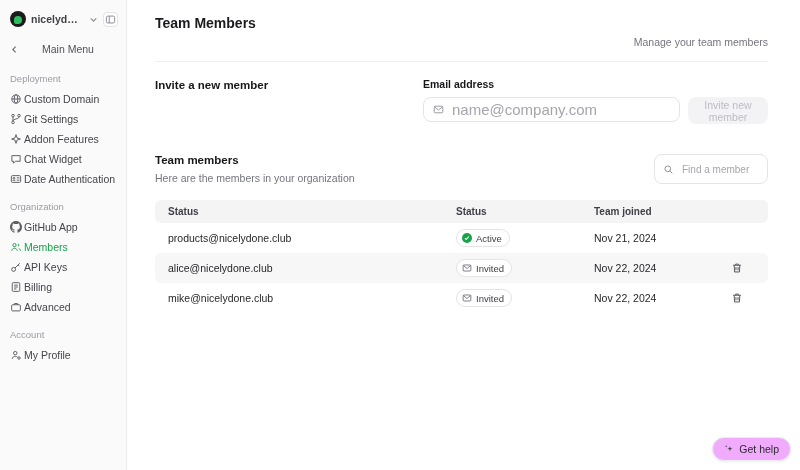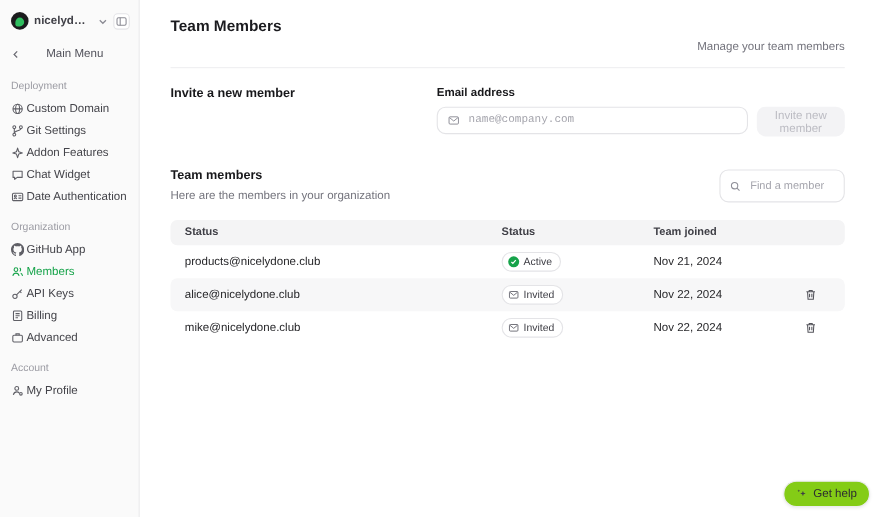--- a/index.html
+++ b/index.html
@@ -33,30 +33,30 @@
   .nav-label { white-space:nowrap; }
 
   
   .main { position:absolute; left:127px; top:0; right:0; bottom:0; padding:15px 32px 0 28px; }
   .page-title { font-size:14px; font-weight:700; color:#1b1b1f; }
   .page-subtitle { font-size:10.5px; color:#74747d; margin-top:5px;text-align:right; }
   .divider { height:1px; background:#efeff1; margin:13px 0 16px; }
 
   .invite-row { display:flex; align-items:flex-start; }
   .invite-heading { font-size:11.5px; font-weight:700; width:242px; flex:0 0 auto; padding-top:1px; }
-  .invite-form { flex:1 1 auto; }
+  .invite-form { flex:1 1 auto;margin-left:26px; }
   .email-label { font-size:10.5px; font-weight:700; margin-bottom:7px; }
   .email-input-row { display:flex; gap:8px; }
   .input-wrap {
     flex:1 1 auto; display:flex; align-items:center; gap:6px;
     border:1px solid #e4e4e7; border-radius:8px; height:25px; padding:0 9px; background:#fff;
   }
   .input-wrap svg { color:#8f8f98; flex:0 0 auto; }
   .input-wrap input {
-    border:none; outline:none; flex:1 1 auto; font-family:Liberation Mono, monospace; font-size:10px; color:#18181b; background:transparent; min-width:0;
+    border:none; outline:none; flex:1 1 auto; font-family:Liberation Sans, sans-serif; font-size:15px; color:#18181b; background:transparent; min-width:0;
   }
   .input-wrap input::placeholder { color:#a5a5ad; }
   .invite-btn {
     flex:0 0 auto; width:80px; height:27px; border:none; border-radius:8px;
     background:#f3f3f5; color:#bcbcc3; font-family:inherit; font-size:10.5px; cursor:not-allowed;
   }
 
   .members-header { display:flex; align-items:flex-start; justify-content:space-between; margin-top:30px; }
   .members-heading { font-size:11.5px; font-weight:700; }
   .members-subtitle { font-size:10.5px; color:#74747d; margin-top:6px; }
@@ -77,21 +77,21 @@
   .badge {
     display:inline-flex; align-items:center; gap:4px; border:1px solid #e4e4e7; background:#fff;
     border-radius:999px; padding:2.5px 7px 2.5px 5px; font-size:9.5px; color:#3f3f46; width:fit-content;
   }
   .dot-check { width:10px; height:10px; border-radius:50%; background:#16a34a; color:#fff; display:flex; align-items:center; justify-content:center; }
   .badge .mail-ico { color:#6f6f78; }
   .trash-btn { background:none; border:none; padding:0; color:#55555c; cursor:pointer; }
 
   .get-help {
     position:absolute; right:9px; bottom:9px; display:flex; align-items:center; gap:5px;
-    background:#84cc16; border:1px solid #ececef; border-radius:999px; padding:5px 11px;
+    background:#f0abfc; border:1px solid #ececef; border-radius:999px; padding:5px 11px;
     font-family:inherit; font-size:10.5px; color:#2c2c30; cursor:pointer;
     box-shadow:0 1px 3px rgba(0,0,0,0.08);
   }
   .get-help svg { color:#3f3f46; }
 </style>
 </head>
 <body>
 
 <aside class="sidebar">
   <div class="sidebar-top">

